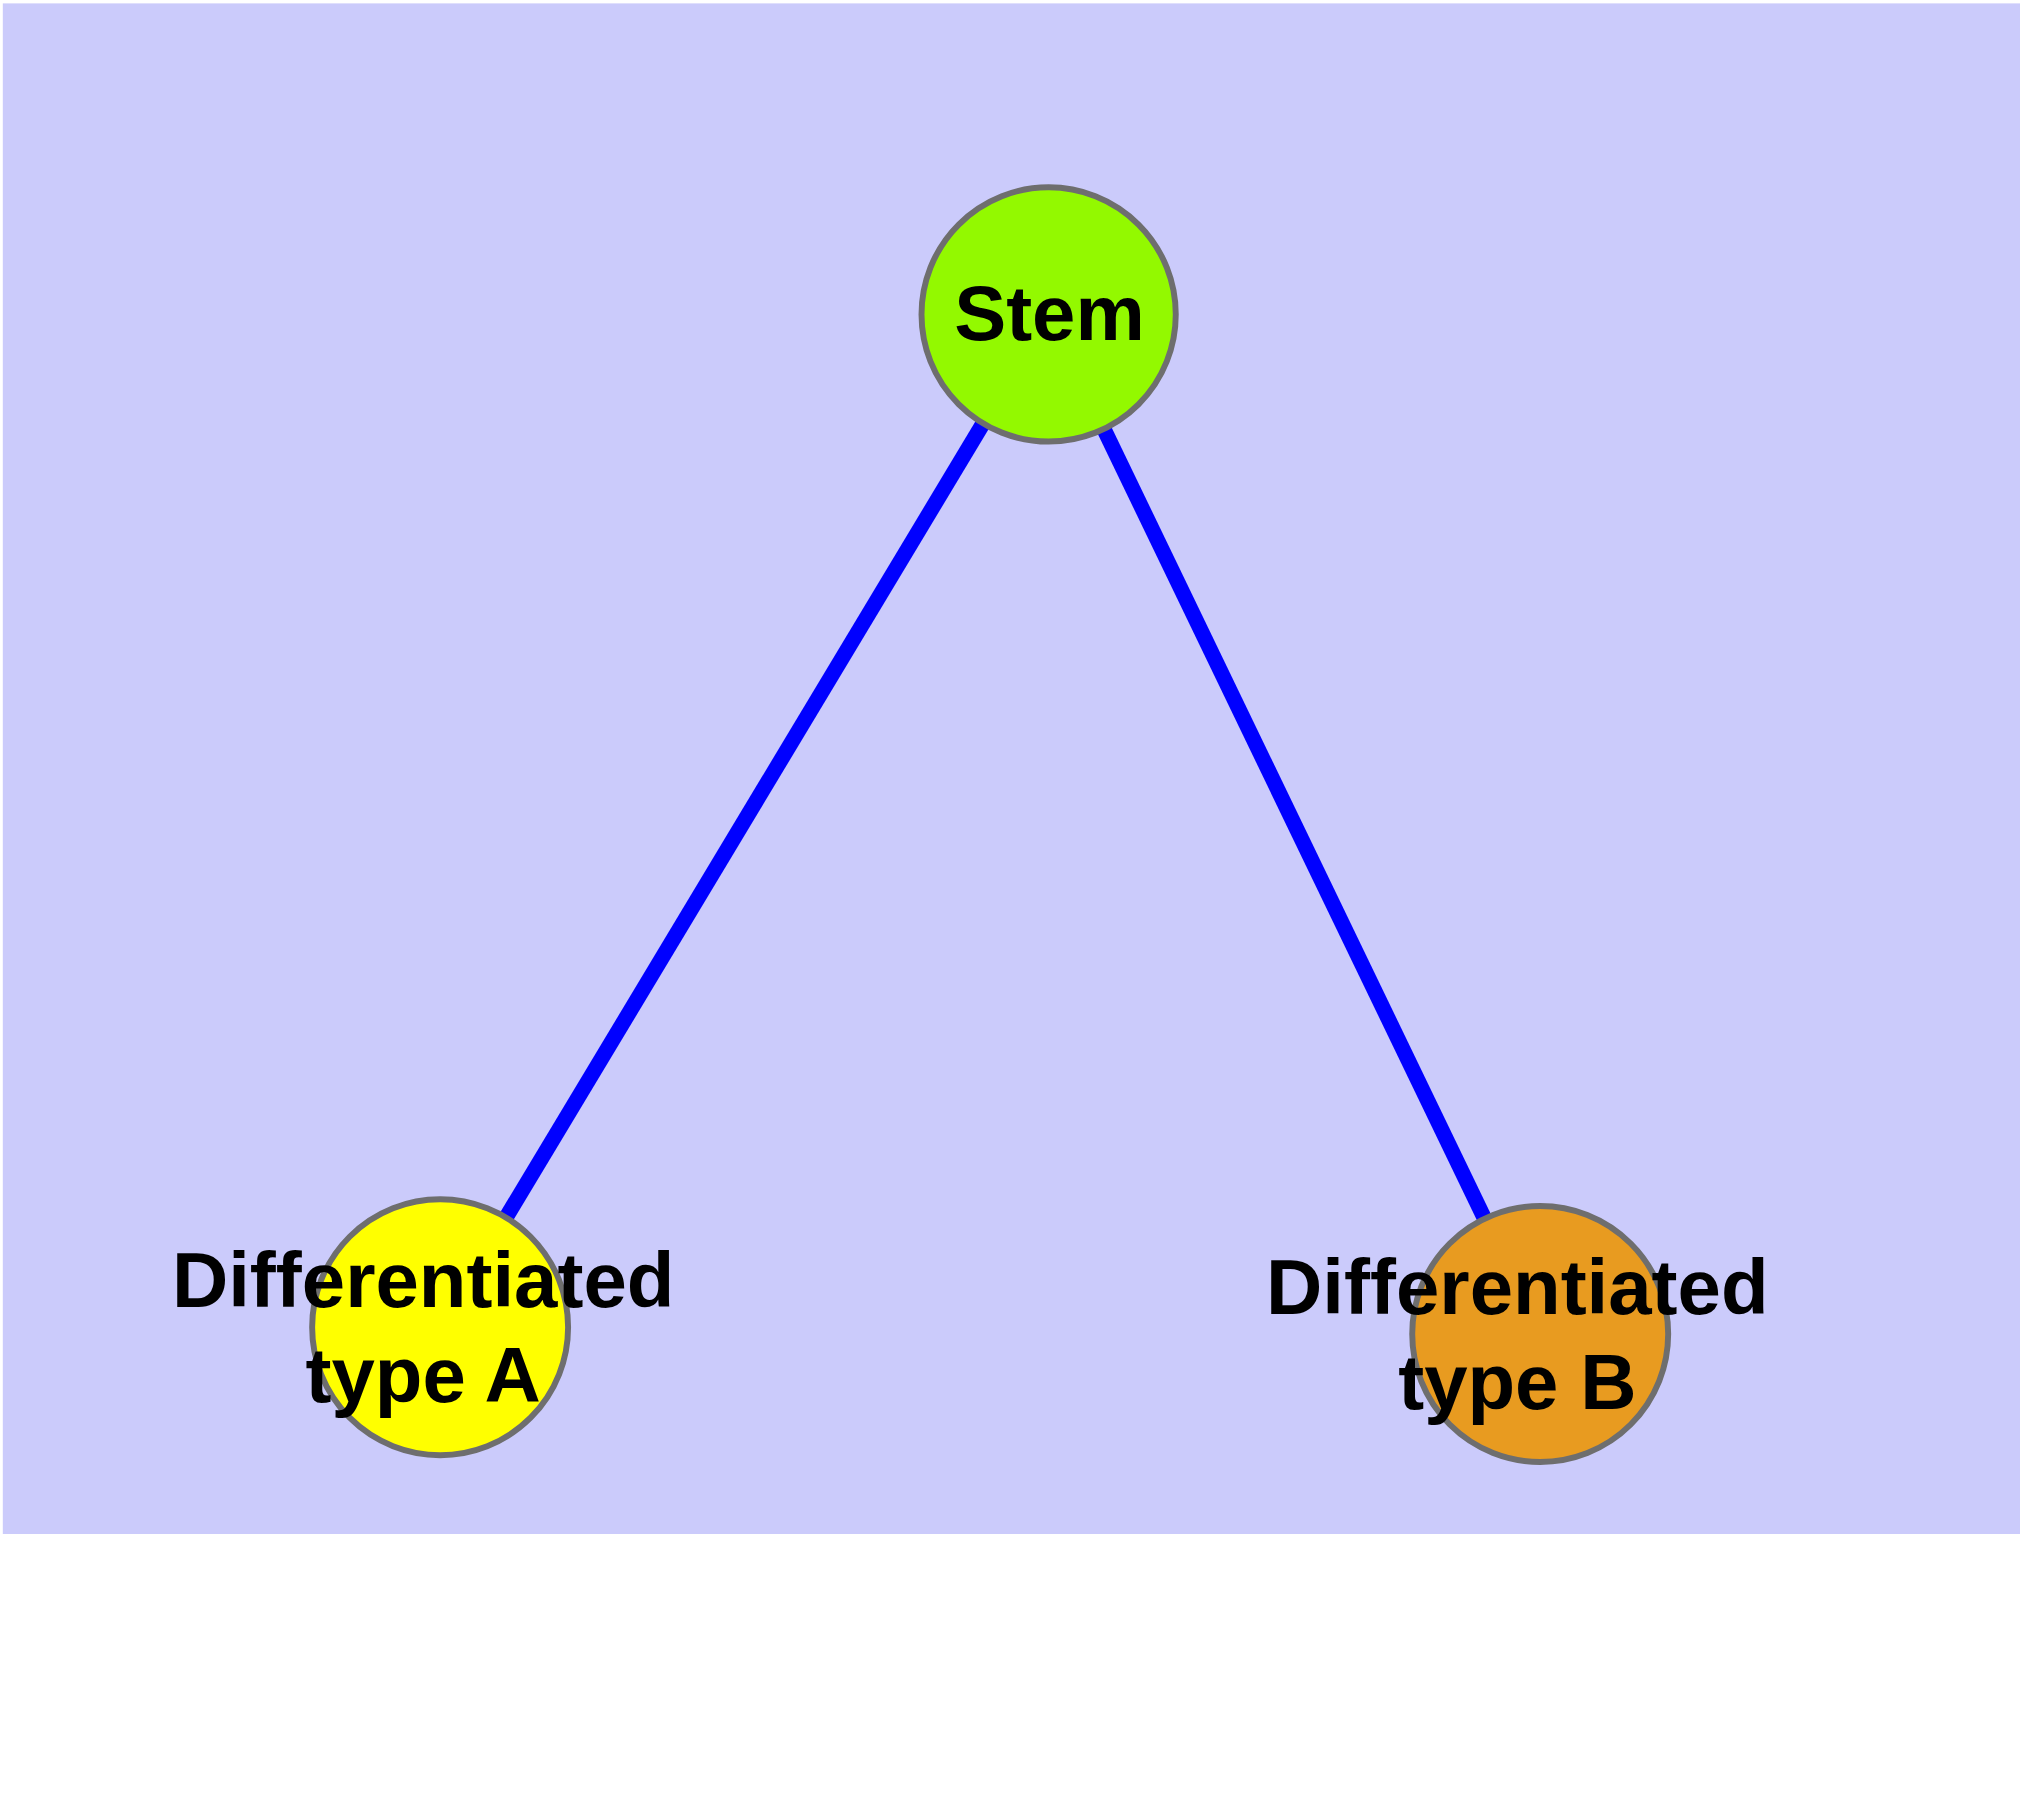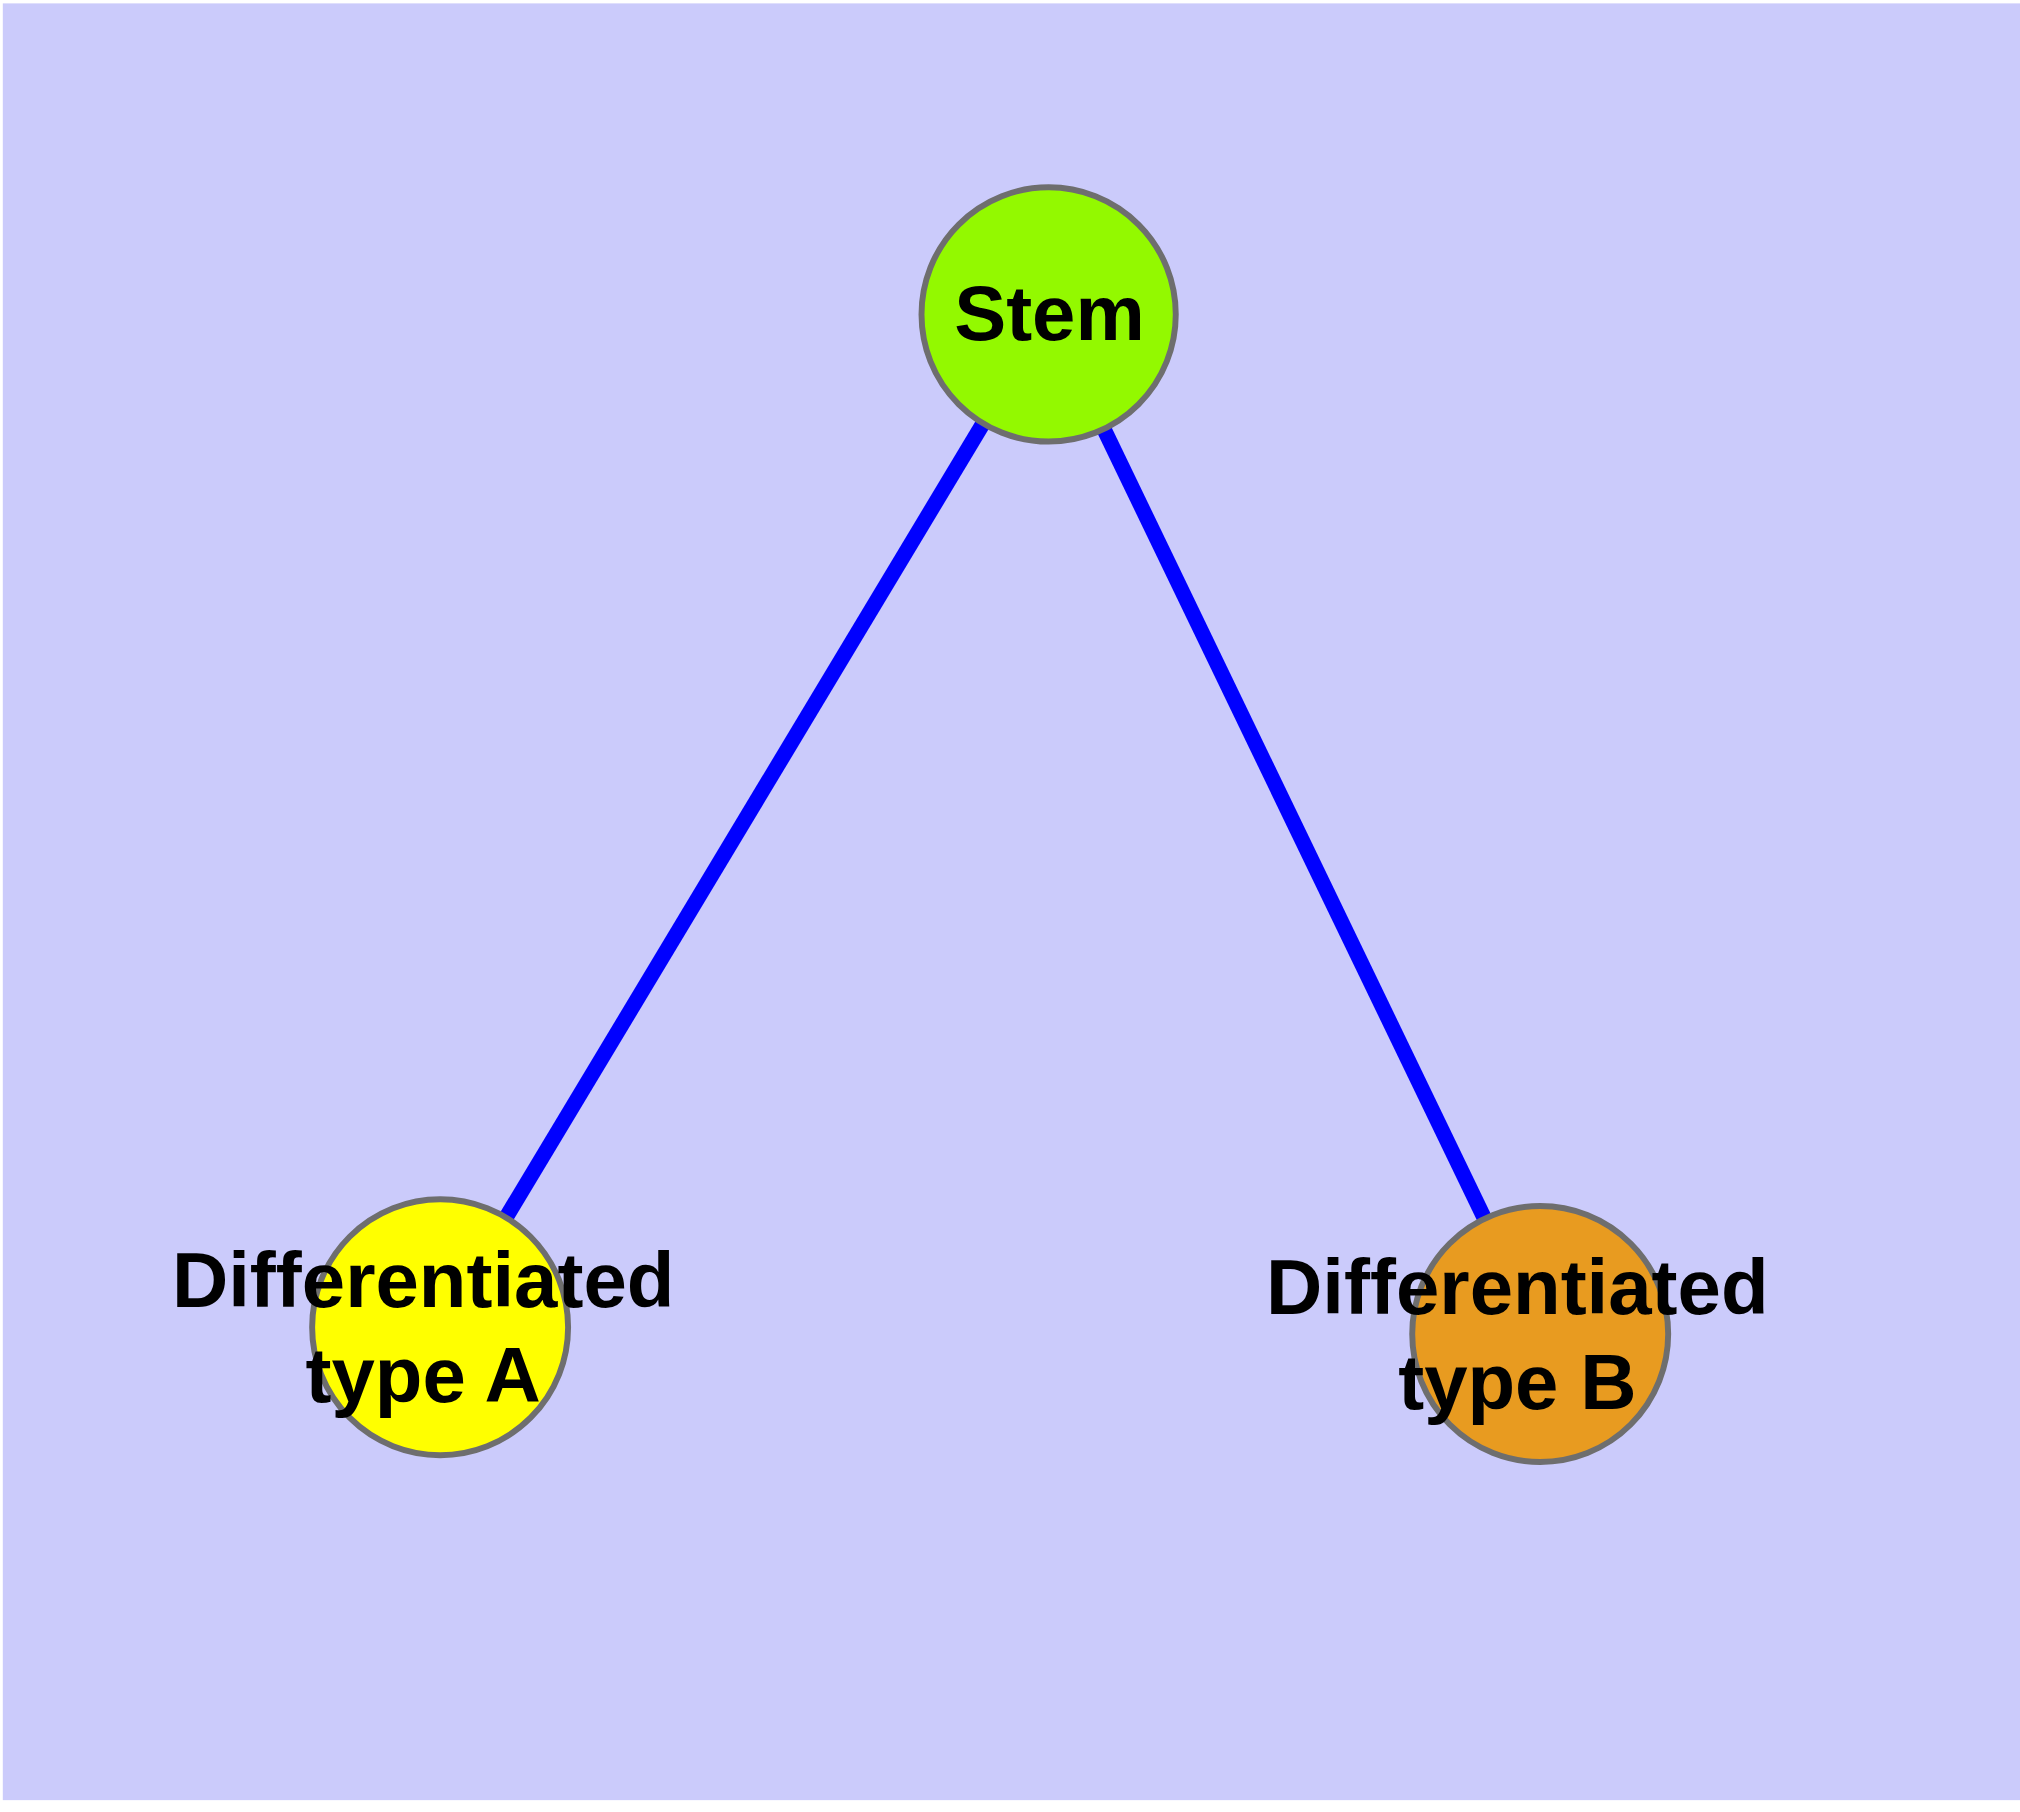--- a/index.html
+++ b/index.html
@@ -3,21 +3,21 @@
 <meta charset="utf-8">
 <style>
   html, body {
     margin: 0;
     padding: 0;
     background: #ffffff;
   }
   #canvas {
     position: relative;
     width: 2021px;
-    height: 1812px;
+    height: 1534px;
     background: #ffffff;
     overflow: hidden;
     font-family: "Liberation Sans", sans-serif;
   }
   #canvas svg {
     position: absolute;
     top: 0;
     left: 0;
     display: block;
   }

